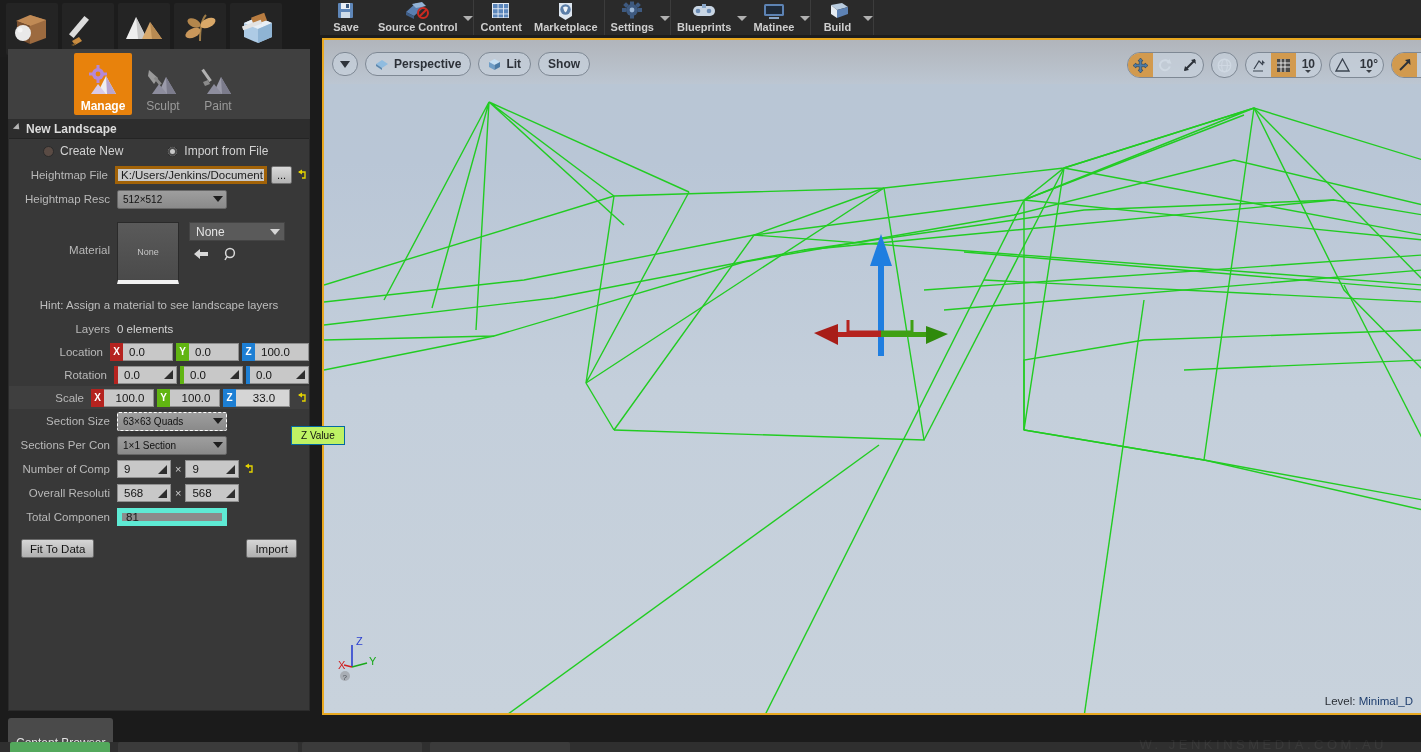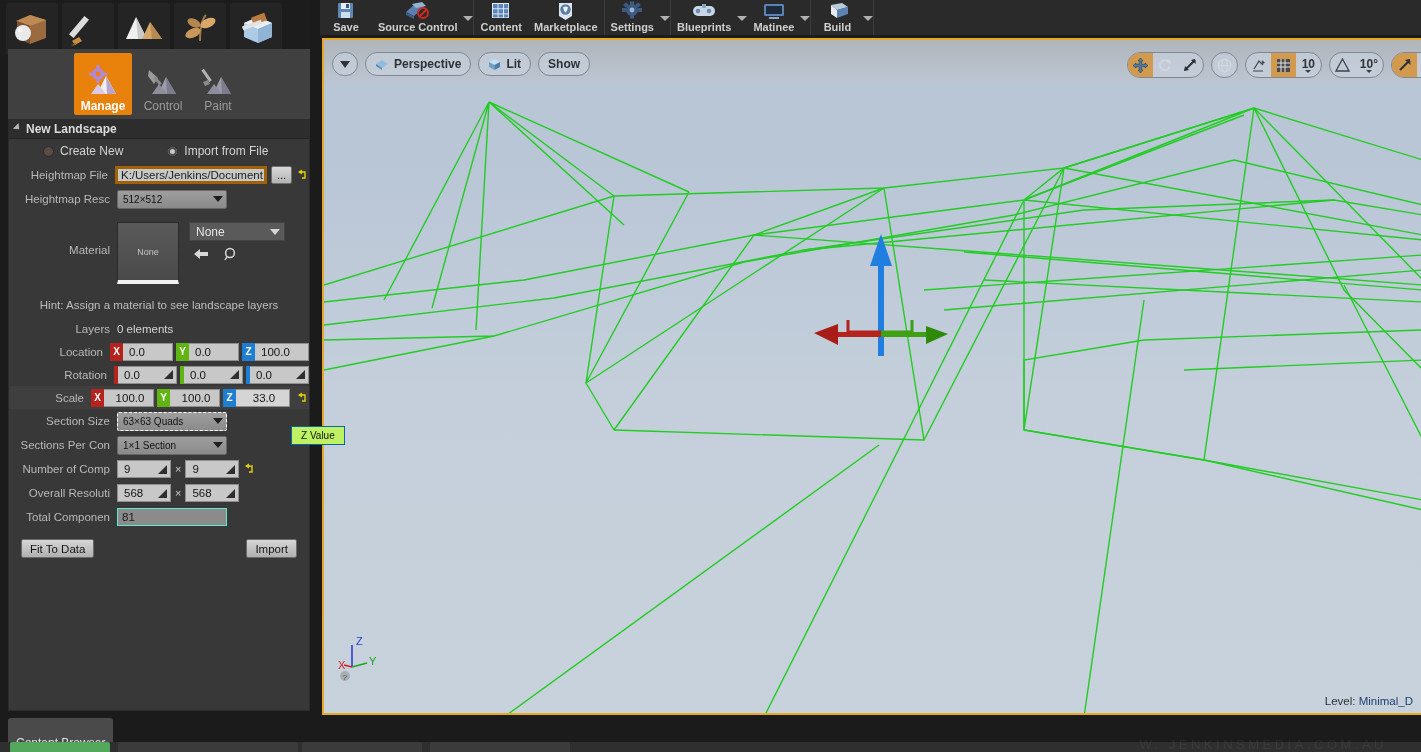--- a/index.html
+++ b/index.html
@@ -139,21 +139,21 @@
   .axis-z-thin { background: #1d7fd4; width: 4px; }
   .numfield {
     height: 18px; background: #c8c8c8; border: 1px solid #8f8f8f; border-left: none;
     font-size: 11.5px; color: #141414;
     display: flex; align-items: center; justify-content: space-between;
     padding: 0 3px 0 6px;
   }
   .spin { width: 9px; height: 9px; }
 
   .readonly {
-    height: 18px; background: #8b8b8b; border: 1px solid #5eead4;
+    height: 18px; background: #8b8b8b; border: 5px solid #5eead4;
     font-size: 11.5px; color: #1a1a1a; padding: 0 4px; display: flex; align-items: center;
   }
 
   .btn-gray {
     background: linear-gradient(#d6d6d6,#b0b0b0); border: 1px solid #6a6a6a;
     border-radius: 2px; font-size: 11.5px; color: #131313;
     height: 19px; padding: 0 8px; display: inline-flex; align-items: center;
   }
 
   
@@ -337,21 +337,21 @@
       <span class="tlabel">Manage</span>
     </div>
     <div class="tool-item tool-sculpt">
       <svg width="34" height="34" viewBox="0 0 34 34">
         <polygon points="3,6 12,14 8,20 2,12" fill="#9a9a9a"></polygon>
         <rect x="10" y="13" width="3" height="9" fill="#8a8a8a" transform="rotate(-40 11 17)"></rect>
         <polygon points="20,13 30,30 12,30" fill="#9b9baa"></polygon>
         <polygon points="20,13 30,30 21,30" fill="#7c7c8c"></polygon>
         <polygon points="13,20 21,30 6,30" fill="#8d8d9d"></polygon>
       </svg>
-      <span class="tlabel">Control</span>
+      <span class="tlabel">Sculpt</span>
     </div>
     <div class="tool-item tool-paint">
       <svg width="34" height="34" viewBox="0 0 34 34">
         <rect x="4" y="4" width="3" height="14" fill="#b2b2b2" transform="rotate(-35 6 11)"></rect>
         <polygon points="2,18 7,16 9,20 4,22" fill="#8b8b8b"></polygon>
         <polygon points="20,13 30,30 12,30" fill="#9b9baa"></polygon>
         <polygon points="20,13 30,30 21,30" fill="#7c7c8c"></polygon>
         <polygon points="13,20 21,30 6,30" fill="#8d8d9d"></polygon>
       </svg>
       <span class="tlabel">Paint</span>

